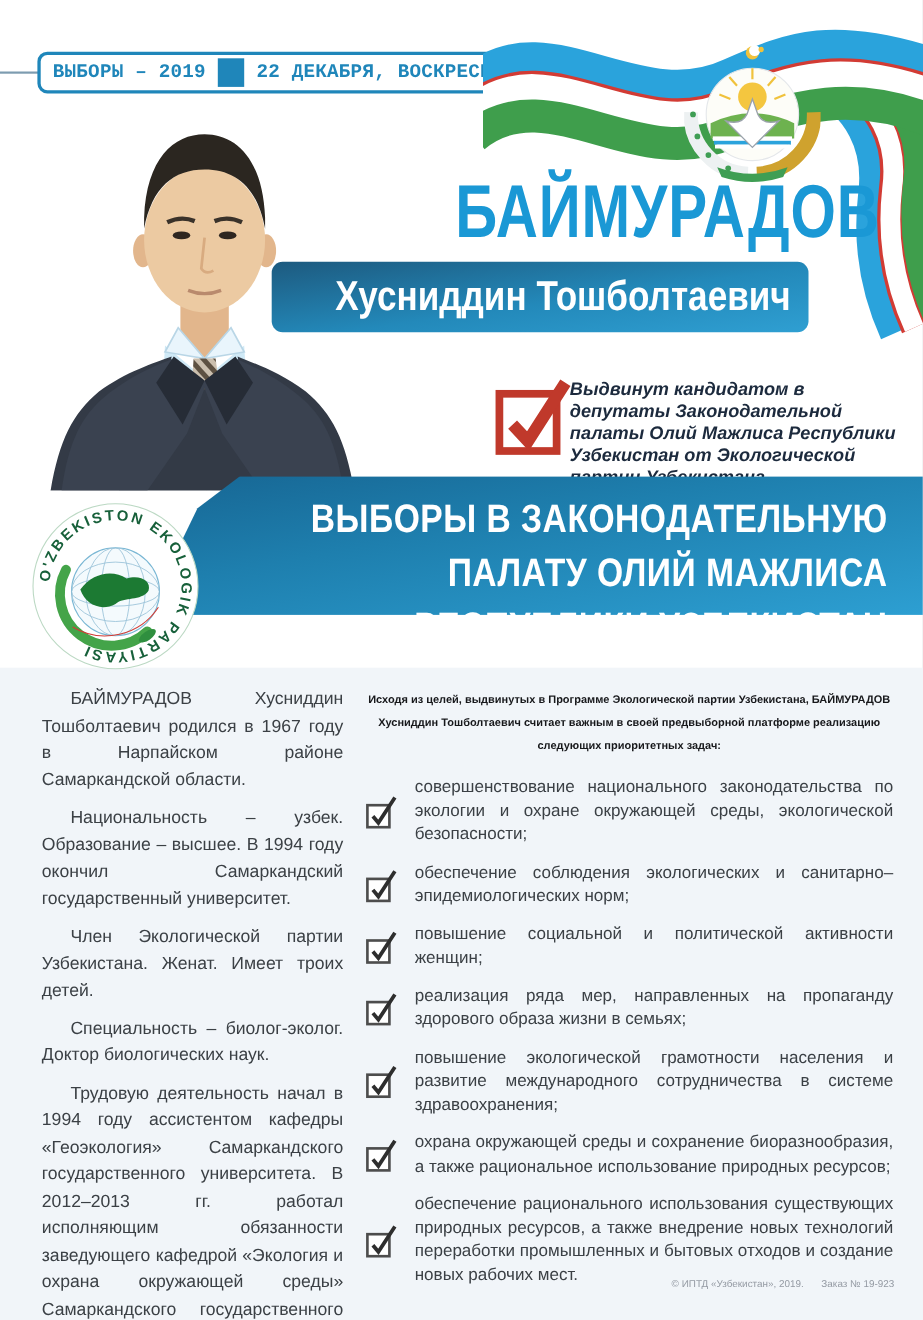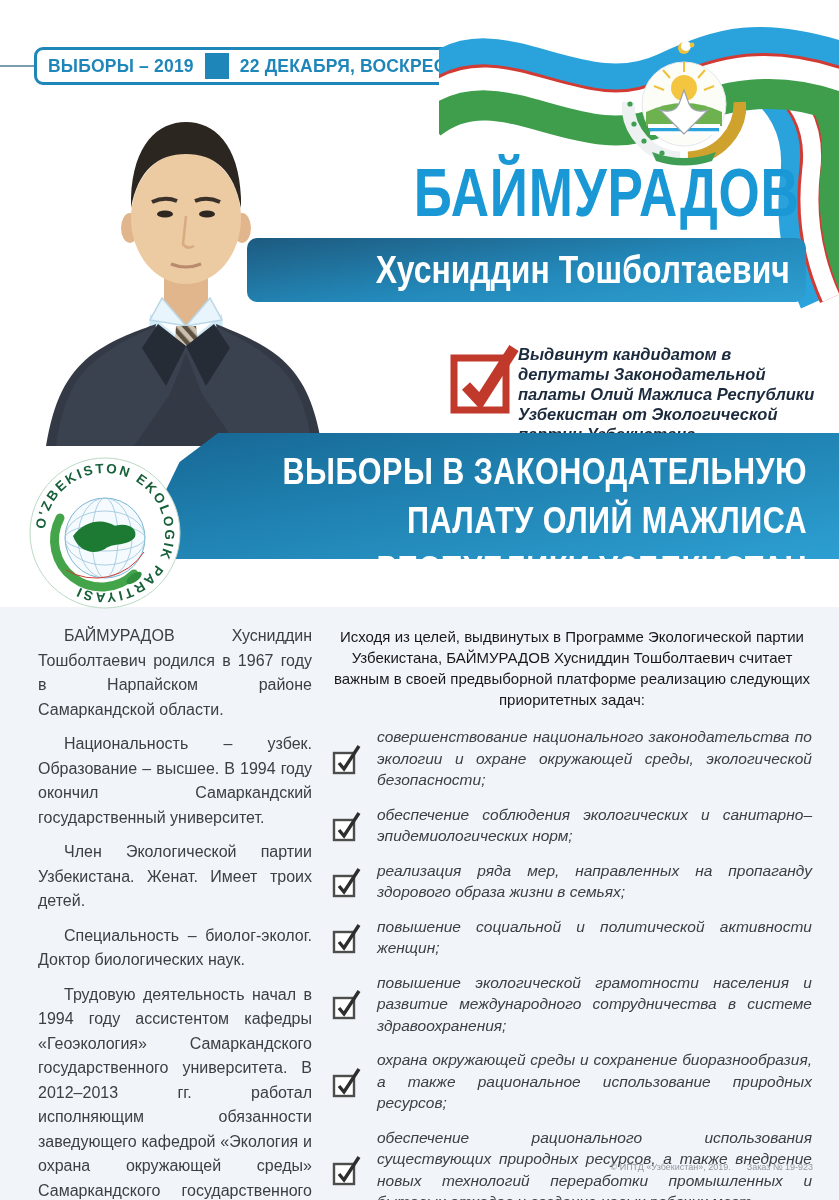--- a/index.html
+++ b/index.html
@@ -11,30 +11,30 @@
   
   .light-bg{position:absolute;left:0;top:607px;width:839px;height:593px;background:#f1f5f9;}
   
   .top-rule{position:absolute;left:0;top:65px;width:524px;height:2px;background:#7d9cb0;}
   .badge{
     position:absolute;left:34px;top:47px;height:32px;
     display:flex;align-items:stretch;background:#fff;
     border:3px solid #1f86ba;border-radius:9px;color:#1f86ba;
     font-weight:bold;font-size:17.5px;letter-spacing:.2px;
   }
-  .badge span{display:flex;align-items:center;padding:0 11px;white-space:nowrap;}
+  .badge span{display:flex;align-items:center;padding:0 11px;white-space:nowrap;font-family:Liberation Mono, monospace;}
   .badge .sep{width:2px;background:#1f86ba;margin:3px 0;}
   
   .surname{
     position:absolute;right:39px;top:156px;height:72px;line-height:72px;
     font-size:68px;font-weight:bold;color:#1a98d5;white-space:nowrap;
     transform:scaleX(.78);transform-origin:right center;letter-spacing:1px;
   }
   .name-band{
-    position:absolute;left:247px;top:238px;width:559px;height:64px;
+    position:absolute;left:247px;top:238px;width:488px;height:64px;
     border-radius:10px;
     background:linear-gradient(172deg,#1d5a7f 0%,#2389ba 55%,#2f9fd2 100%);
     z-index:1;
   }
   .given{
     position:absolute;right:16px;top:0;height:64px;line-height:64px;
     font-size:38px;font-weight:bold;color:#fff;white-space:nowrap;
     transform:scaleX(.84);transform-origin:right center;
   }
   
@@ -61,24 +61,24 @@
     transform:scaleX(.85);transform-origin:top right;letter-spacing:.5px;
   }
   
   .bio-col{
     position:absolute;left:38px;top:624px;width:274px;
     font-size:16px;line-height:24.5px;color:#3b4045;text-align:justify;
   }
   .bio-col p{margin:0 0 10px 0;text-indent:26px;}
   .right-col{position:absolute;left:332px;top:626px;width:480px;color:#3b4045;}
   .intro{
-    font-size:15px;line-height:21px;font-weight:normal;color:#17181b;
+    font-size:10px;line-height:21px;font-weight:bold;color:#17181b;
     text-align:center;margin:0 0 16px 0;
   }
-  .plat-item{display:flex;align-items:center;gap:15px;margin:0 0 13px 0;font-style:italic;}
+  .plat-item{display:flex;align-items:center;gap:15px;margin:0 0 13px 0;}
   .plat-item .chk{flex:0 0 30px;}
   .plat-item .txt{
     flex:1;font-size:15.5px;line-height:21.5px;text-align:justify;
   }
   
   .footer{
     position:absolute;right:26px;top:1162px;display:flex;gap:16px;
     font-size:9px;color:#949aa3;
   }
   svg{display:block;}
@@ -256,28 +256,28 @@
         <rect x="2" y="11" width="20" height="20" fill="#fff" stroke="#4d4d4d" stroke-width="2.4"></rect>
         <path d="M7,21 L12,27 L27,4" stroke="#2e2e2e" stroke-width="3.4" fill="none"></path>
       </svg>
       <div class="txt">обеспечение соблюдения экологических и санитарно–эпидемиологических норм;</div>
     </div>
     <div class="plat-item">
       <svg class="chk" width="30" height="33" viewBox="0 0 30 33">
         <rect x="2" y="11" width="20" height="20" fill="#fff" stroke="#4d4d4d" stroke-width="2.4"></rect>
         <path d="M7,21 L12,27 L27,4" stroke="#2e2e2e" stroke-width="3.4" fill="none"></path>
       </svg>
+      <div class="txt">повышение социальной и политической активности женщин;</div>
+    </div>
+    <div class="plat-item">
+      <svg class="chk" width="30" height="33" viewBox="0 0 30 33">
+        <rect x="2" y="11" width="20" height="20" fill="#fff" stroke="#4d4d4d" stroke-width="2.4"></rect>
+        <path d="M7,21 L12,27 L27,4" stroke="#2e2e2e" stroke-width="3.4" fill="none"></path>
+      </svg>
       <div class="txt">реализация ряда мер, направленных на пропаганду здорового образа жизни в семьях;</div>
-    </div>
-    <div class="plat-item">
-      <svg class="chk" width="30" height="33" viewBox="0 0 30 33">
-        <rect x="2" y="11" width="20" height="20" fill="#fff" stroke="#4d4d4d" stroke-width="2.4"></rect>
-        <path d="M7,21 L12,27 L27,4" stroke="#2e2e2e" stroke-width="3.4" fill="none"></path>
-      </svg>
-      <div class="txt">повышение социальной и политической активности женщин;</div>
     </div>
     <div class="plat-item">
       <svg class="chk" width="30" height="33" viewBox="0 0 30 33">
         <rect x="2" y="11" width="20" height="20" fill="#fff" stroke="#4d4d4d" stroke-width="2.4"></rect>
         <path d="M7,21 L12,27 L27,4" stroke="#2e2e2e" stroke-width="3.4" fill="none"></path>
       </svg>
       <div class="txt">повышение экологической грамотности населения и развитие международного сотрудничества в системе здравоохранения;</div>
     </div>
     <div class="plat-item">
       <svg class="chk" width="30" height="33" viewBox="0 0 30 33">

